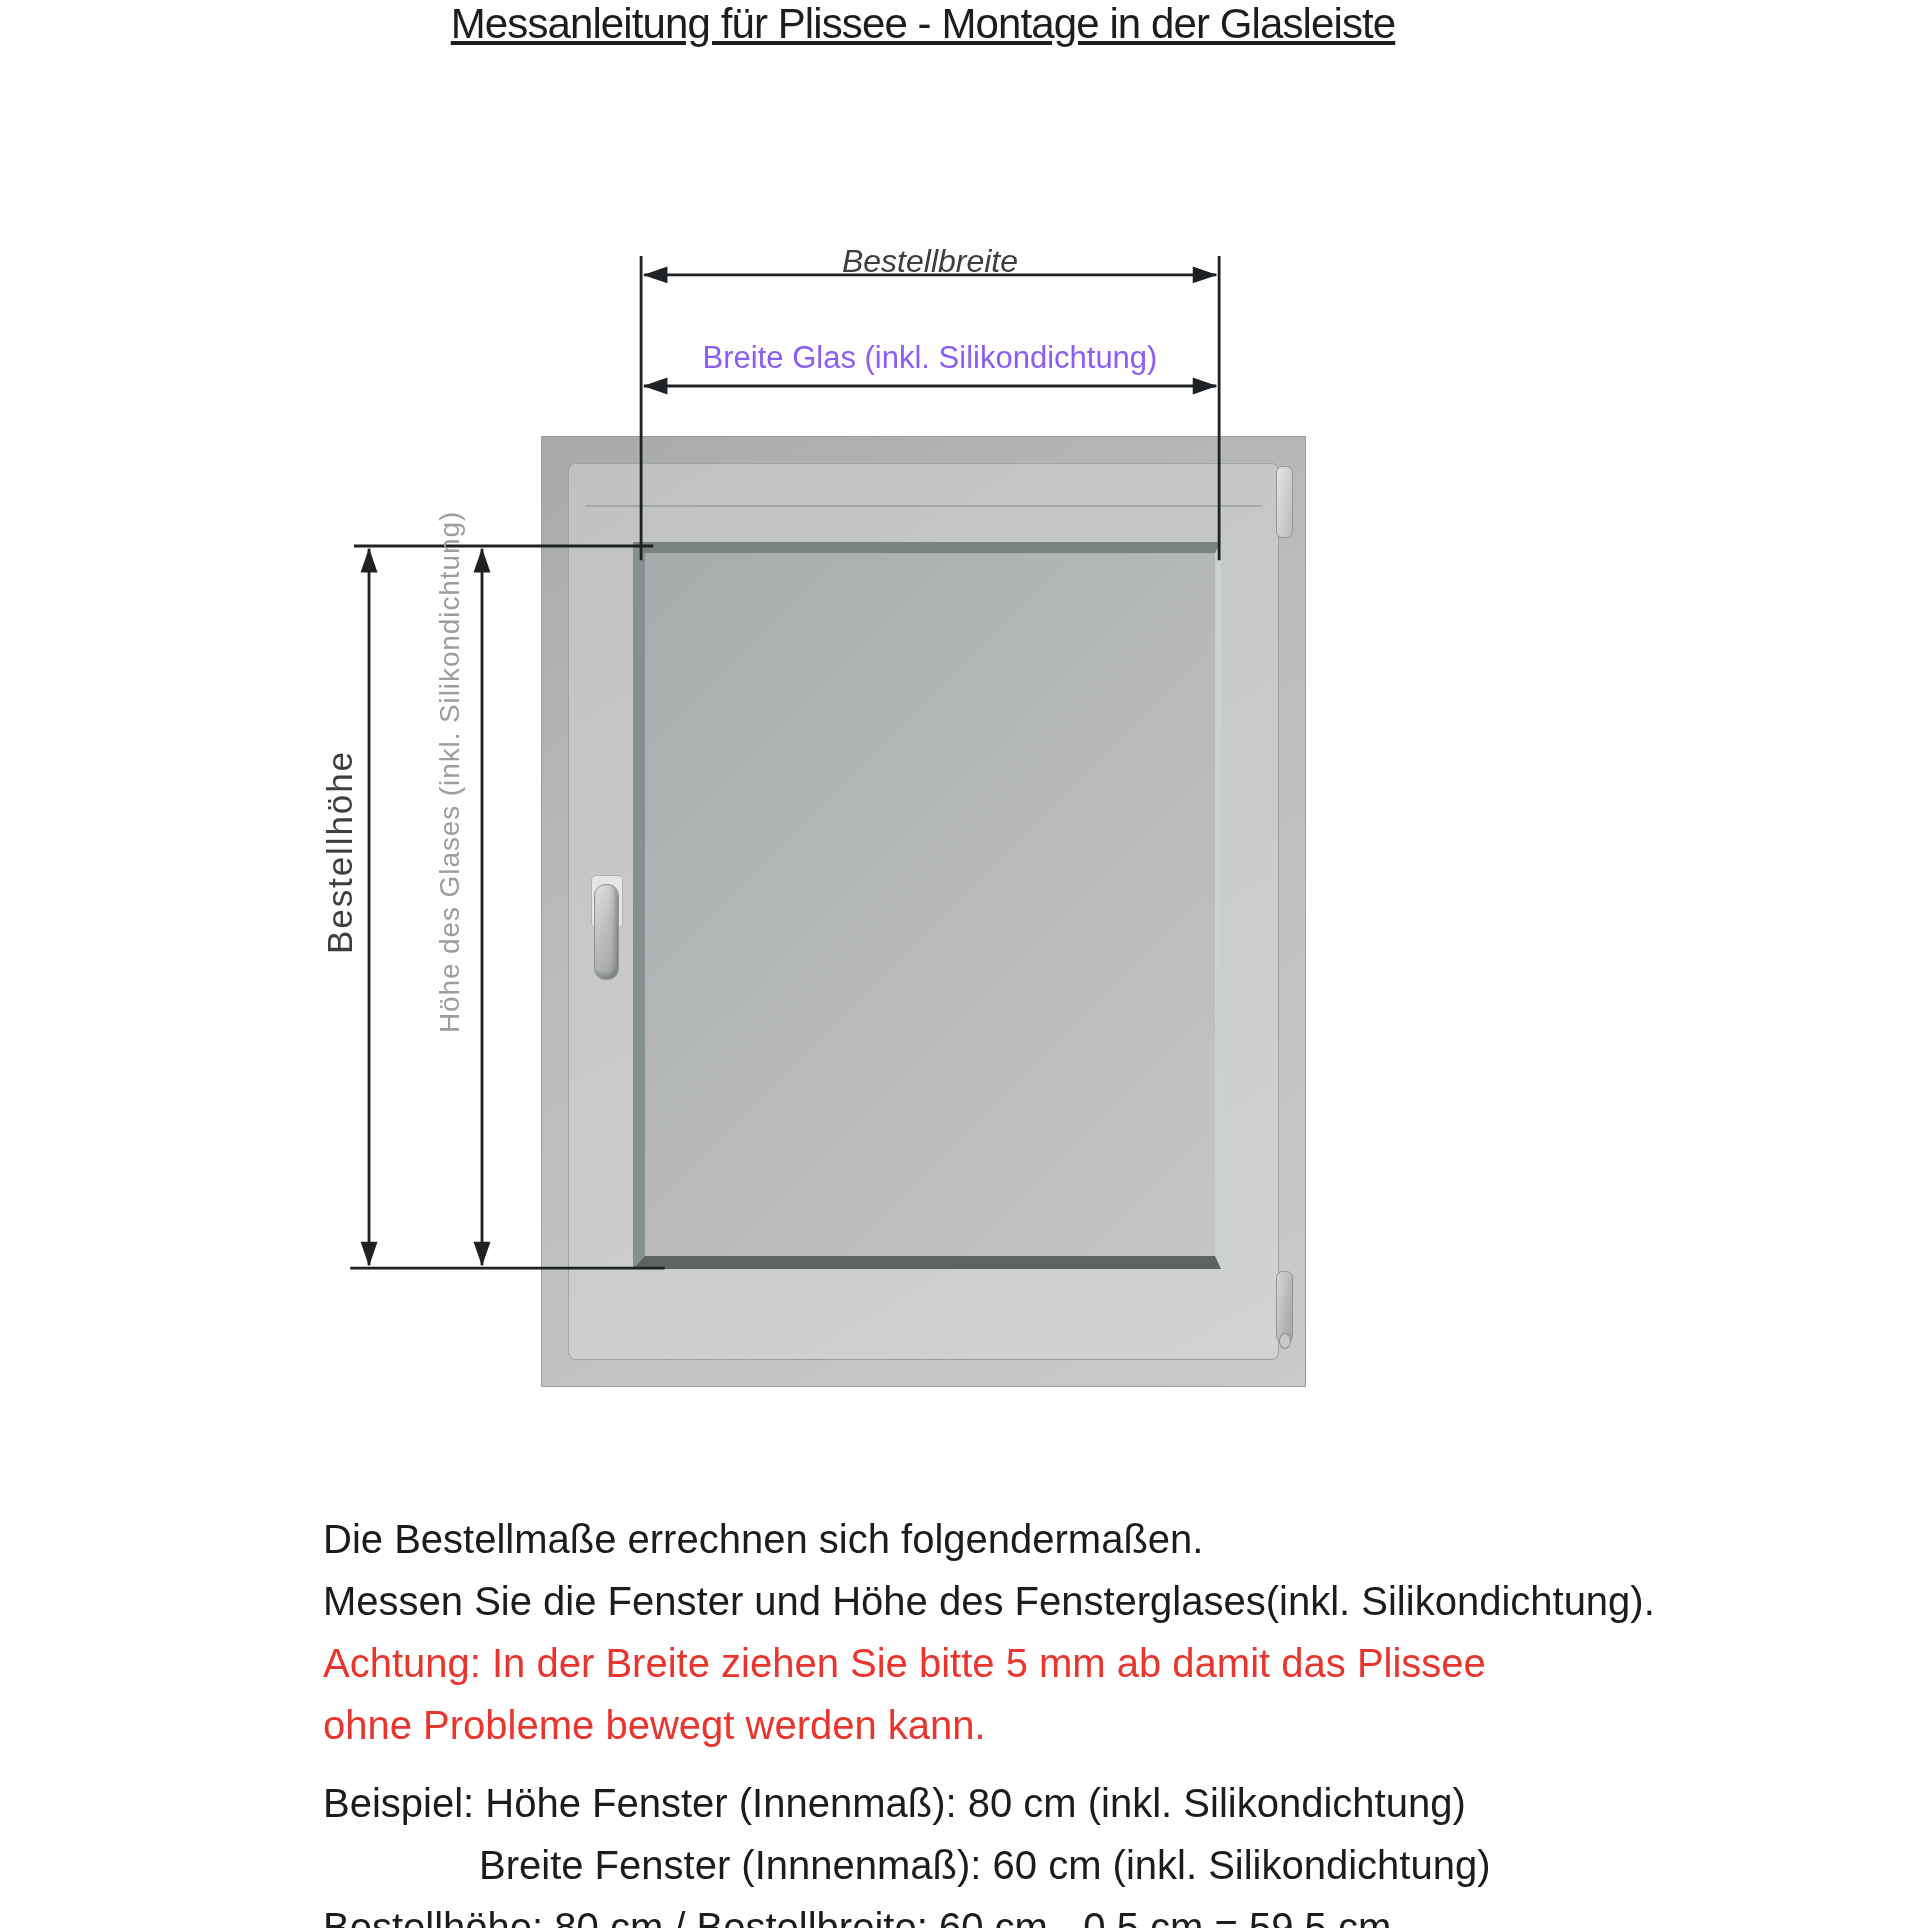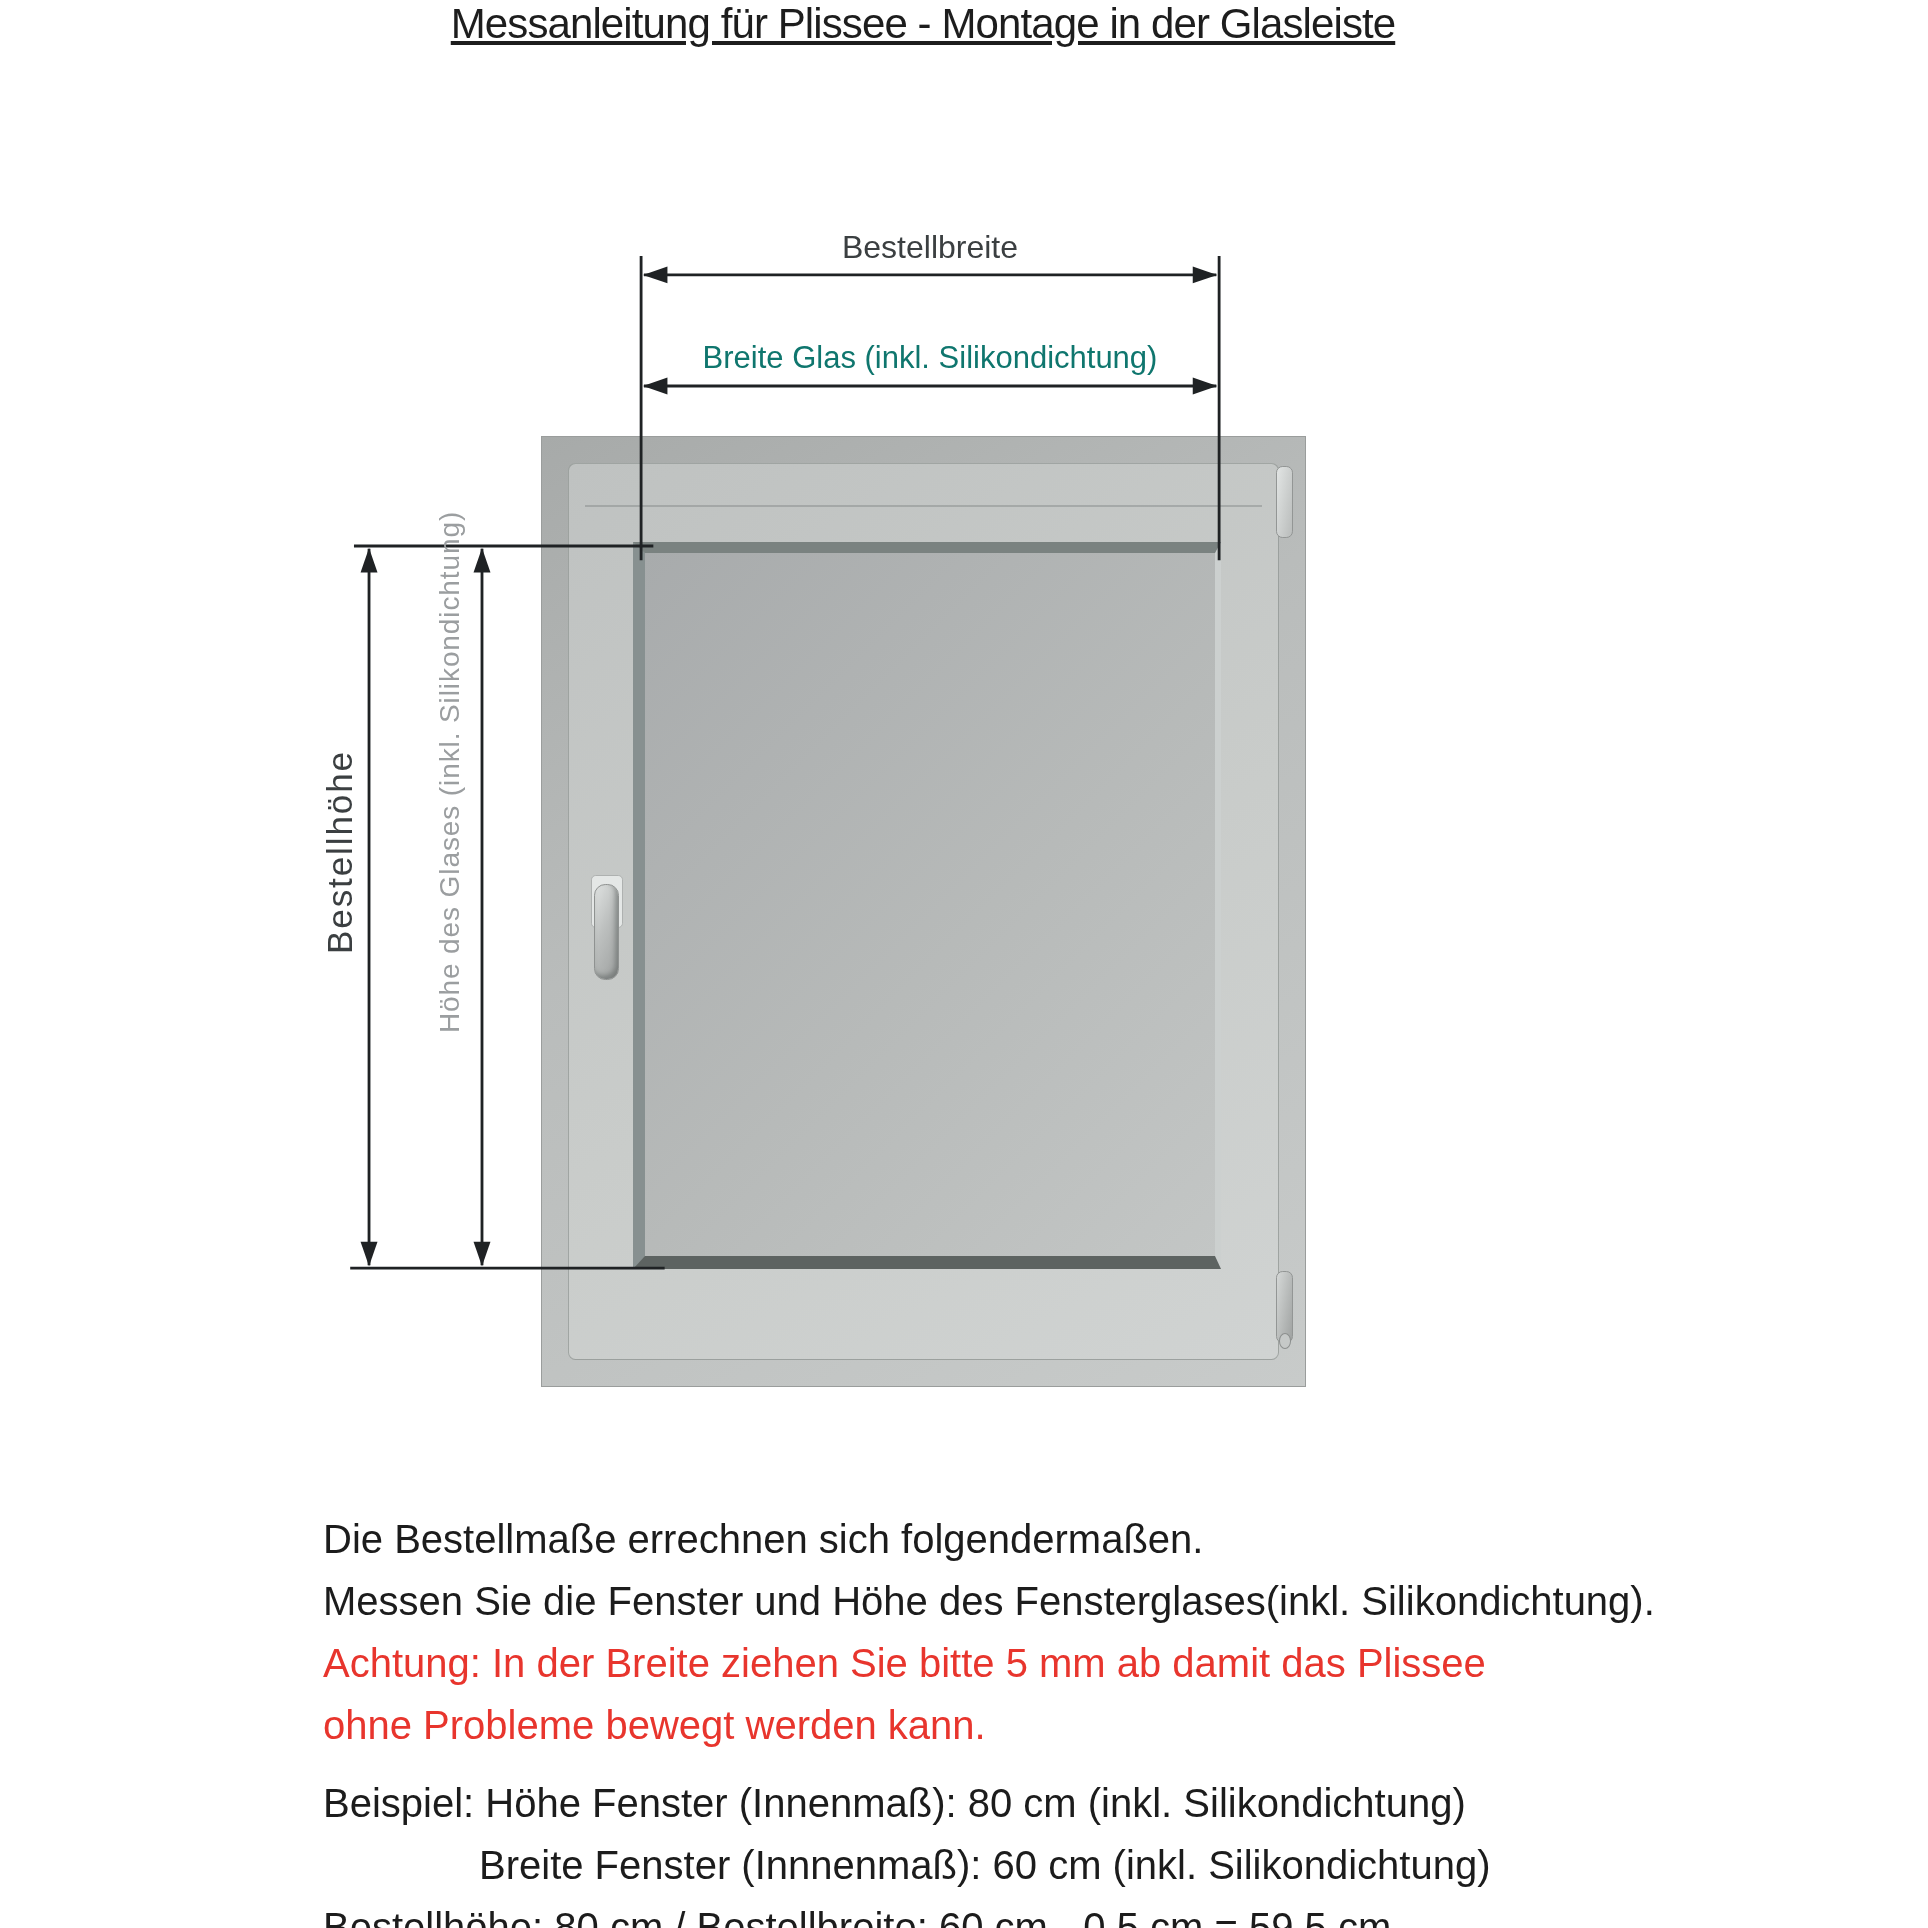--- a/index.html
+++ b/index.html
@@ -50,22 +50,22 @@
   .hinge-top{left:734px;top:29px;}
   .hinge-bottom{left:734px;top:834px;background:linear-gradient(100deg,#d5d8d7,#9fa2a1);}
   .hinge-knob{
     position:absolute;left:737px;top:896px;width:10.4px;height:14px;border-radius:50%;
     background:#c6c9c8;border:0.9px solid #8c8f8e;
   }
   
   svg.dims{position:absolute;left:0;top:0;pointer-events:none;}
   
   .dim-label-h{position:absolute;text-align:center;left:641px;width:578px;}
-  .lbl-order-width{top:229px;font-size:32px;color:#3b3f41;}
-  .lbl-glass-width{top:340px;font-size:31px;color:#0f766e;}
+  .lbl-order-width{top:243px;font-size:32px;color:#3b3f41;font-style:italic;}
+  .lbl-glass-width{top:340px;font-size:31px;color:#8b5cf6;}
   .dim-label-v{
     position:absolute;white-space:nowrap;transform:translate(-50%,-50%) rotate(-90deg);
   }
   .lbl-order-height{left:340px;top:852px;font-size:35px;letter-spacing:1.9px;color:#3b3f41;}
   .lbl-glass-height{left:450px;top:772px;font-size:28px;letter-spacing:0.9px;color:#9b9ea0;}
   
   .text-block{position:absolute;left:315px;color:#1c1c1c;font-size:40px;line-height:54px;}
   .calc-block{top:1504px;}
   .example-block{top:1768px;}
   .text-block p{margin:8px;}

